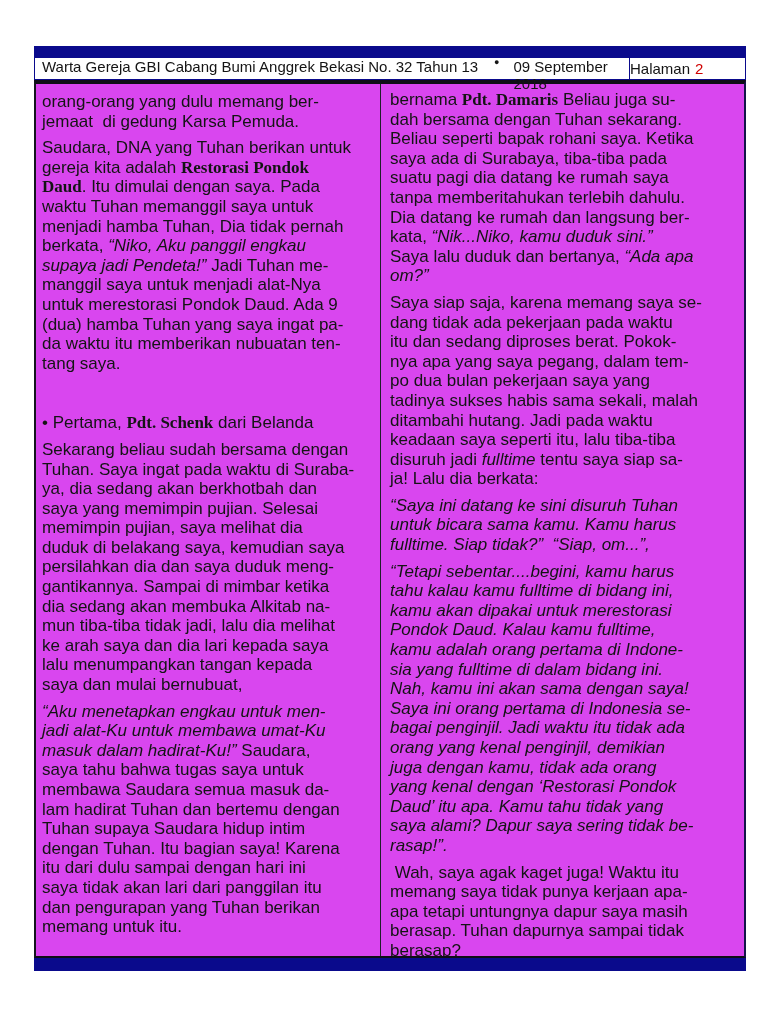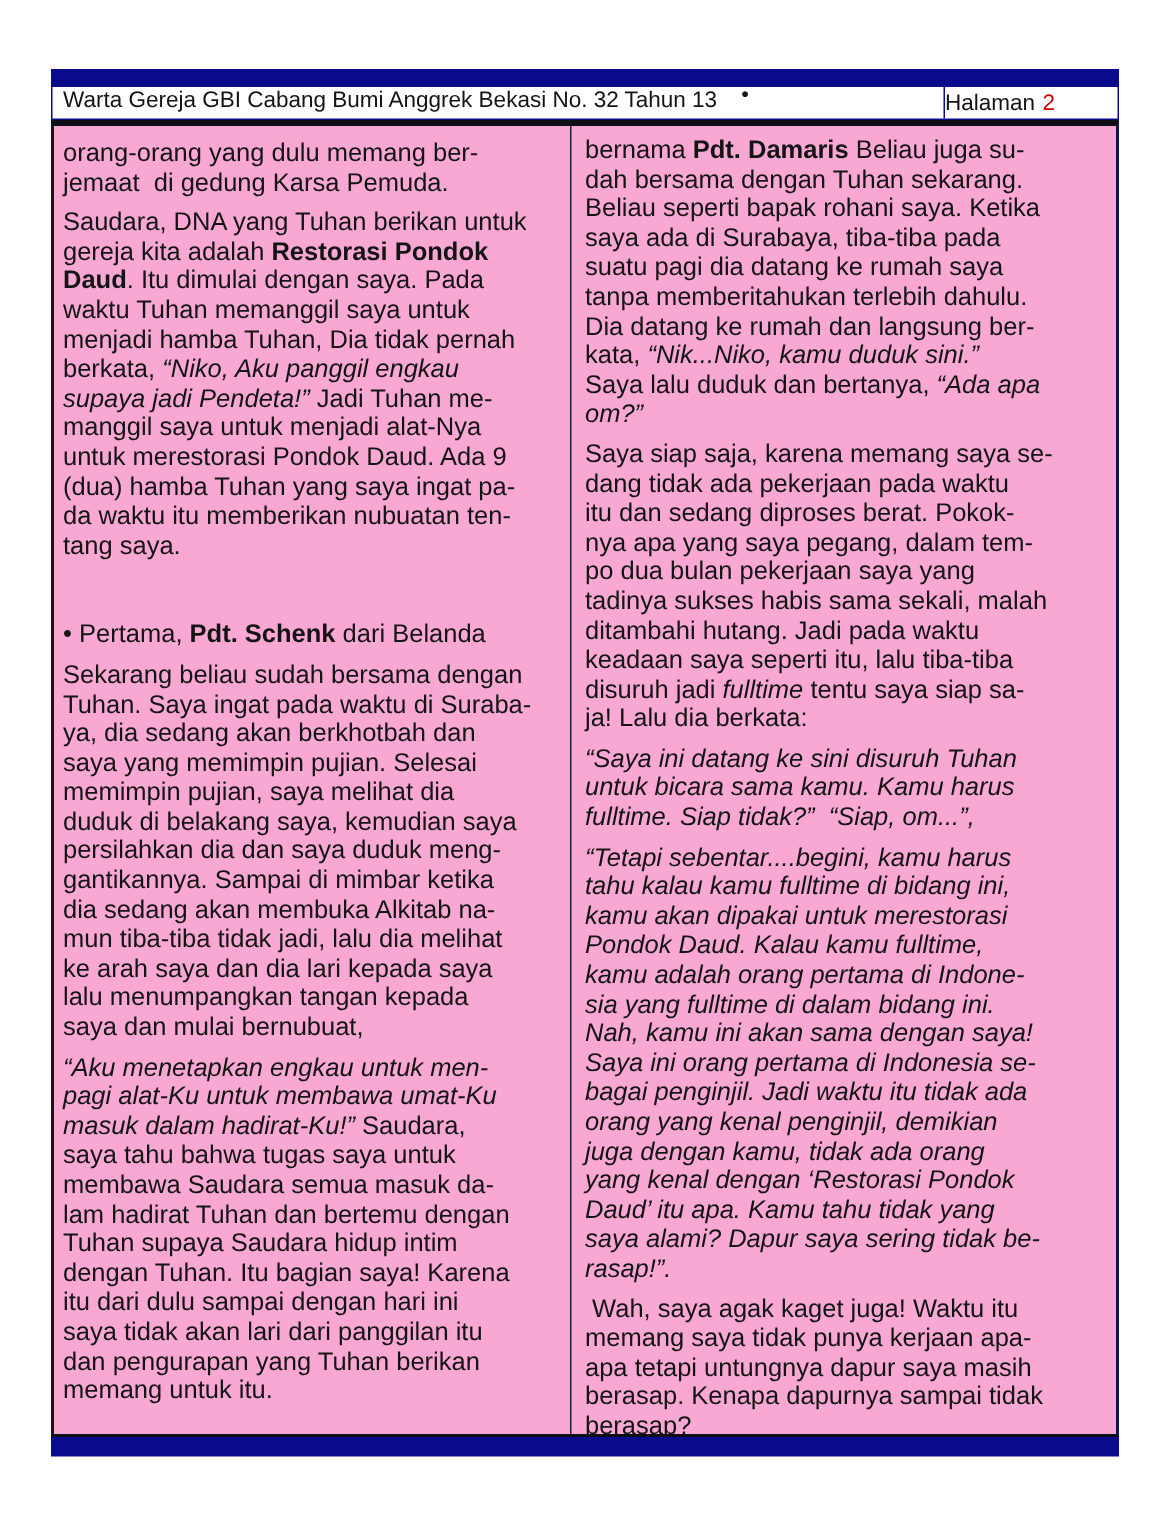--- a/index.html
+++ b/index.html
@@ -21,50 +21,51 @@
   }
   .header-main{width:594px;display:flex;padding-left:7px;box-sizing:border-box;height:100%;}
   .header-newsletter{white-space:nowrap;}
   .header-bullet{font-size:9px;margin:0 14px 0 16px;line-height:1;}
   .header-divider{width:1px;background:var(--navy);height:100%;}
   .header-page{flex:1;padding-right:5px;white-space:nowrap;}
   .page-number{color:var(--page-red);margin-left:5px;}
   .body-box{
     border-left:2px solid #15151e;border-right:2px solid #15154a;
     border-top:4px solid #0e0e16;border-bottom:2px solid #0e0e16;
-    height:878px;display:flex;box-sizing:border-box;overflow:hidden;background:#f9a8d4;
+    height:878px;display:flex;box-sizing:border-box;overflow:hidden;background:#d946ef;
   }
   .column{box-sizing:border-box;overflow:hidden;}
   .column.left{width:345px;padding:8px 5px 0 6px;border-right:1px solid #20202a;}
   .column.right{flex:1;padding:6px 2px 0 9px;}
   .para{
     margin:0 0 7px 0;white-space:pre-wrap;
     font-size:17px;line-height:19.6px;color:var(--ink);
   }
   .para.gap-before{margin-top:40px;}
-  .bold{font-weight:bold;}
+  .bold{font-weight:bold;font-family:Liberation Serif, serif;}
   .italic{font-style:italic;}
   .bottombar{height:13px;background:var(--navy);}
   .footer-title{
     font-weight:bold;font-size:19.5px;color:#060606;
     padding:7px 0 0 11px;letter-spacing:0.2px;
   }
 </style>
 </head>
 <body>
 
 <div class="page">
   <div class="inner">
 
     <div class="topbar"></div>
 
     <div class="header-row">
       <div class="header-main">
         <span class="header-newsletter">Warta Gereja GBI Cabang Bumi Anggrek Bekasi No. 32 Tahun 13</span>
         <span class="header-bullet">●</span>
+        <span class="header-date">09 September 2018</span>
       </div>
       <div class="header-divider"></div>
       <div class="header-page">
         <span>Halaman</span><span class="page-number">2</span>
       </div>
     </div>
 
     <div class="body-box">
       <div class="column left">
           <p class="para"><span>orang-orang yang dulu memang ber-
@@ -89,21 +90,21 @@
 memimpin pujian, saya melihat dia
 duduk di belakang saya, kemudian saya
 persilahkan dia dan saya duduk meng-
 gantikannya. Sampai di mimbar ketika
 dia sedang akan membuka Alkitab na-
 mun tiba-tiba tidak jadi, lalu dia melihat
 ke arah saya dan dia lari kepada saya
 lalu menumpangkan tangan kepada
 saya dan mulai bernubuat,</span></p>
           <p class="para"><span class="italic">“Aku menetapkan engkau untuk men-
-pagi alat-Ku untuk membawa umat-Ku
+jadi alat-Ku untuk membawa umat-Ku
 masuk dalam hadirat-Ku!”</span><span> Saudara,
 saya tahu bahwa tugas saya untuk
 membawa Saudara semua masuk da-
 lam hadirat Tuhan dan bertemu dengan
 Tuhan supaya Saudara hidup intim
 dengan Tuhan. Itu bagian saya! Karena
 itu dari dulu sampai dengan hari ini
 saya tidak akan lari dari panggilan itu
 dan pengurapan yang Tuhan berikan
 memang untuk itu.</span></p>
@@ -143,21 +144,21 @@
 bagai penginjil. Jadi waktu itu tidak ada
 orang yang kenal penginjil, demikian
 juga dengan kamu, tidak ada orang
 yang kenal dengan ‘Restorasi Pondok
 Daud’ itu apa. Kamu tahu tidak yang
 saya alami? Dapur saya sering tidak be-
 rasap!”.</span></p>
           <p class="para"><span> Wah, saya agak kaget juga! Waktu itu
 memang saya tidak punya kerjaan apa-
 apa tetapi untungnya dapur saya masih
-berasap. Kenapa dapurnya sampai tidak
+berasap. Tuhan dapurnya sampai tidak
 berasap?</span></p>
         </div>
     </div>
 
     <div class="bottombar"></div>
 
 
   </div>
 </div>
 

